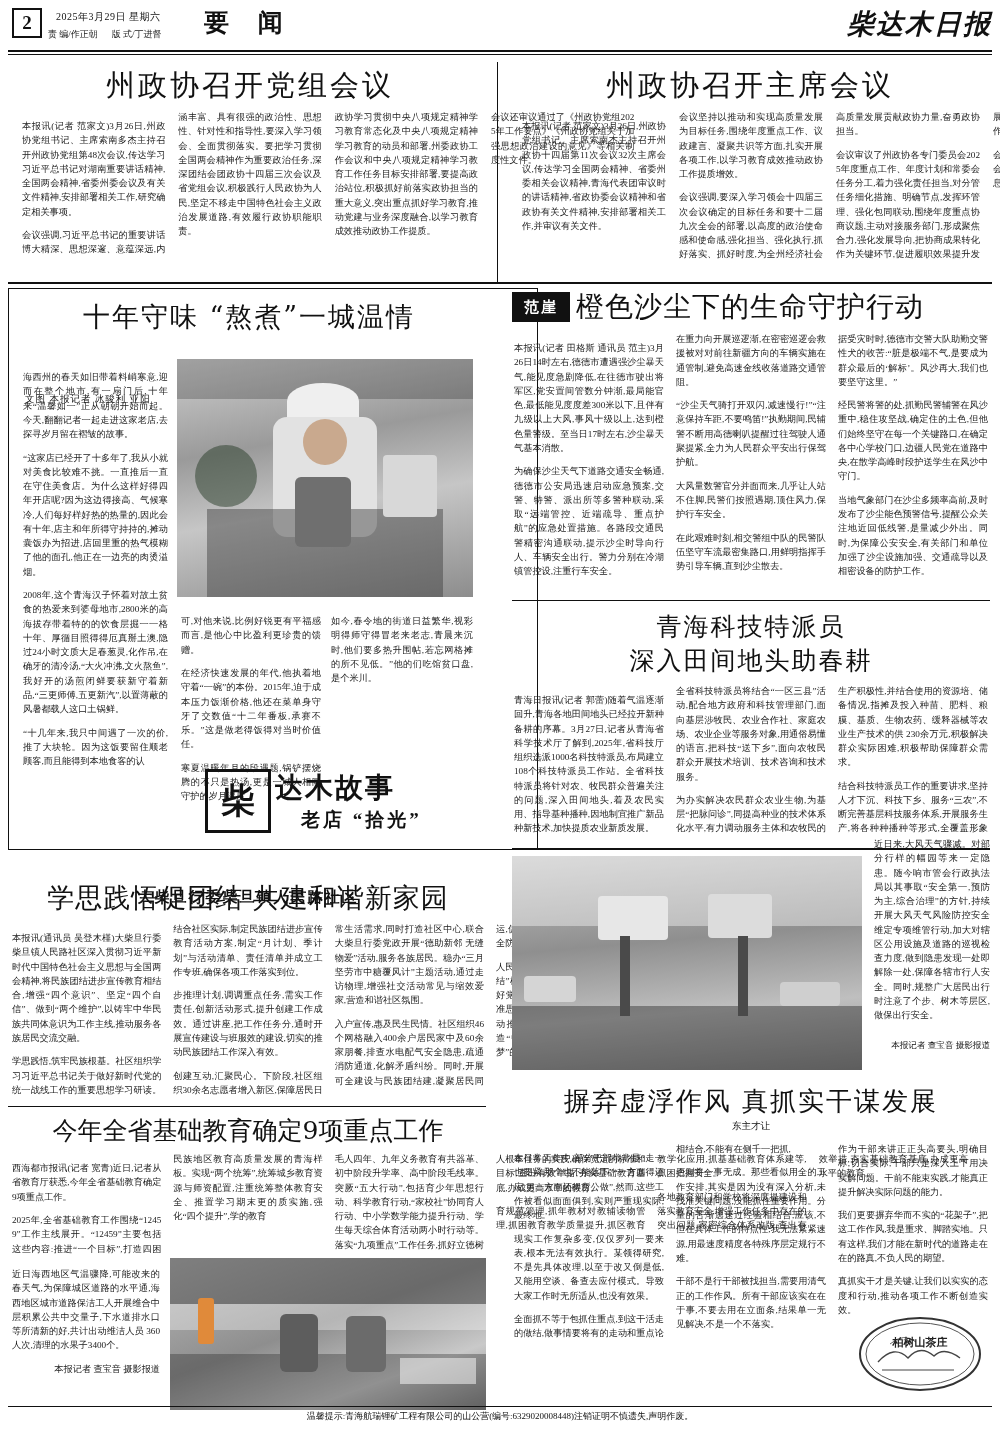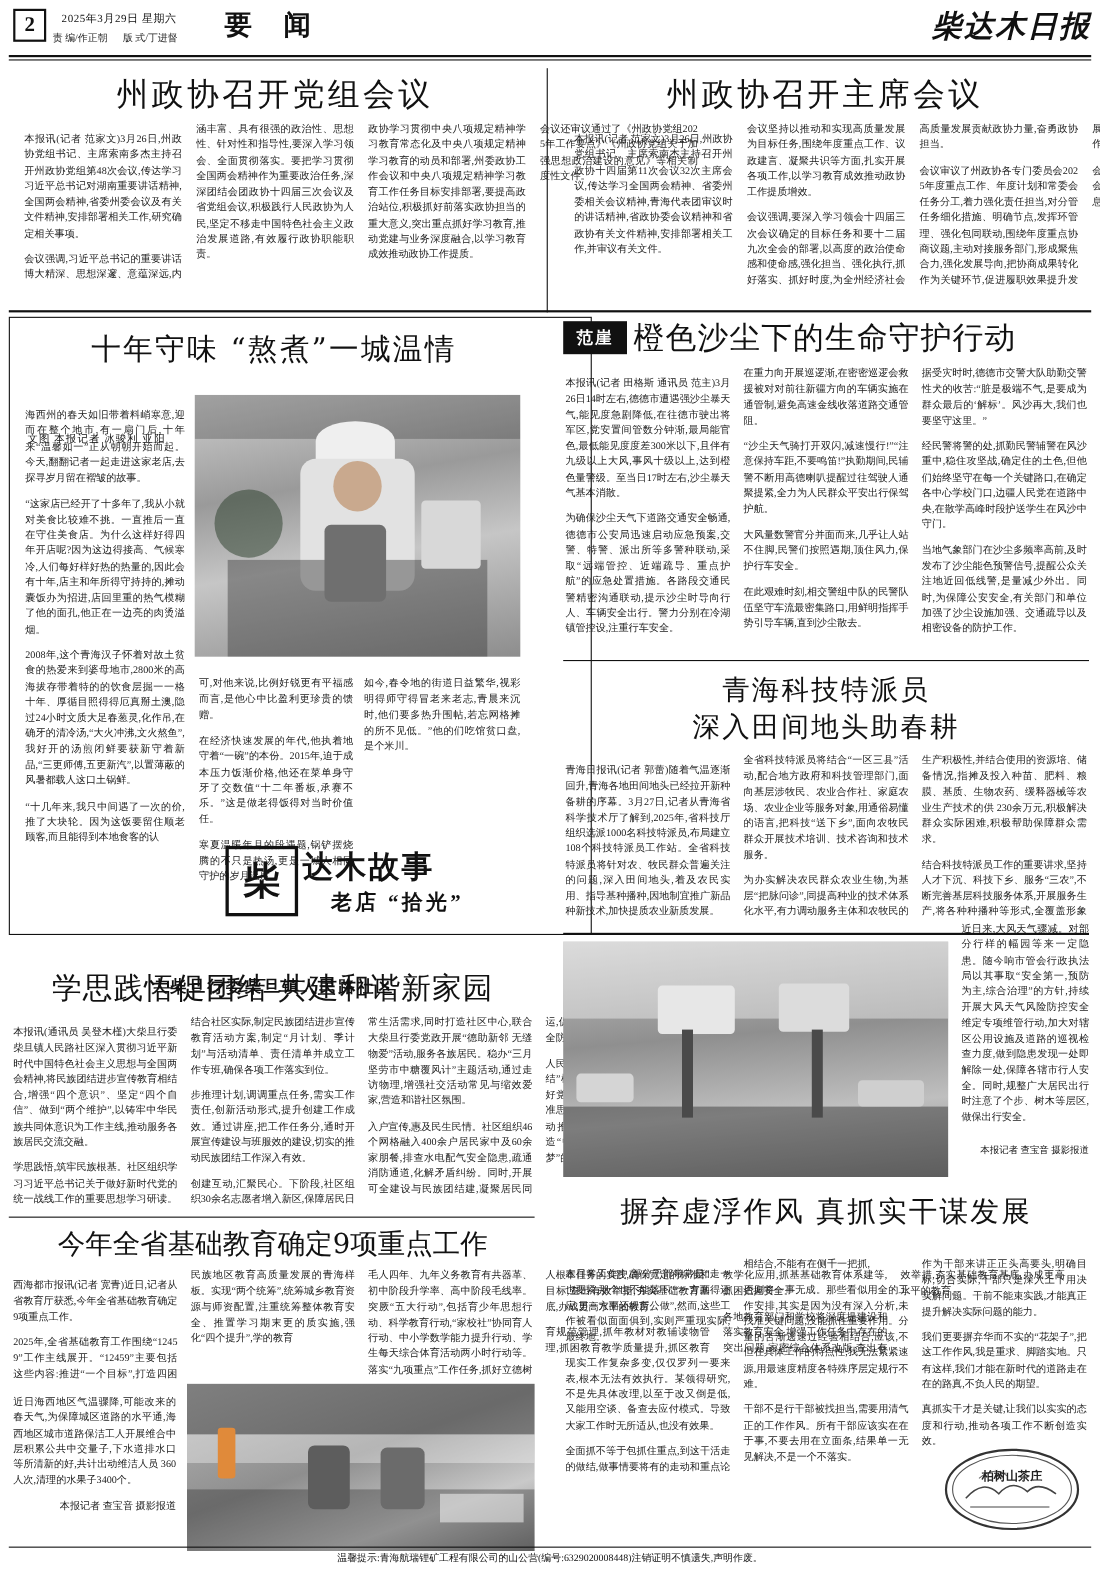--- a/index.html
+++ b/index.html
@@ -252,20 +252,21 @@
     <div class="ph-dk" style="left:226px;top:80px;width:10px;height:80px;background:#4a4a4a;"></div>
     <div class="ph-el" style="left:12px;top:120px;width:52px;height:26px;background:#d5d5d5;border-radius:4px;"></div>
     <div class="ph-el" style="left:268px;top:126px;width:60px;height:24px;background:#cfcfcf;border-radius:4px;"></div>
   </div>
   <div class="col" id="ph2-cap">
     <p>近日来,大风天气骤减。对部分行样的幅园等来一定隐患。随今响市管会行政执法局以其事取“安全第一,预防为主,综合治理”的方针,持续开展大风天气风险防控安全维定专项维管行动,加大对辖区公用设施及道路的巡视检查力度,做到隐患发现一处即解除一处,保障各辖市行人安全。同时,规整广大居民出行时注意了个步、树木等层区,做保出行安全。</p>
   </div>
   <div id="ph2-credit">本报记者  查宝音 摄影报道</div>
 
   <div class="hl" id="bing-title">摒弃虚浮作风  真抓实干谋发展</div>
+  <div id="bing-by">东主才让</div>
   <div class="col" id="bing-cols">
     <p>在日常工作中,部分干部常常是“走一也要紧,那个也不能落下”“一方面得还应,另一方面还得所公做”,然而,这些工作被看似面面俱到,实则严重现实际,最终地。</p>
     <p>现实工作复杂多变,仅仅罗列一要来表,根本无法有效执行。某领得研究,不是先具体改理,以至于改又倒是低,又能用空谈、备查去应付模式。导致大家工作时无所适从,也没有效果。</p>
     <p>全面抓不等于包抓住重点,到这干活走的做结,做事情要将有的走动和重点论相结合,不能有在侧千一把抓,</p>
     <p>否则将一事无成。那些看似用全的工作安排,其实是因为没有深入分析,未找准关键问题,没能抓住重要作用。分量的苦渐逃速过经验相结合,应该,不但在具体工作的特点性,我无法紧紧速源,用最速度精度各特殊序层定规行不难。</p>
     <p>干部不是行干部被找担当,需要用清气正的工作作风。所有干部应该实在在于事,不要去用在立面条,结果单一无见解决,不是一个不落实。</p>
     <p>作为干部来讲正正头高要头,明确目标,切合实际,干部只是深入上下用决实解问题。干前不能束实践,才能真正提升解决实际问题的能力。</p>
     <p>我们更要摒弃华而不实的“花架子”,把这工作作风,我是重求、脚踏实地。只有这样,我们才能在新时代的道路走在在的路真,不负人民的期望。</p>
     <p>真抓实干才是关键,让我们以实实的态度和行动,推动各项工作不断创造实效。</p>
   </div>

